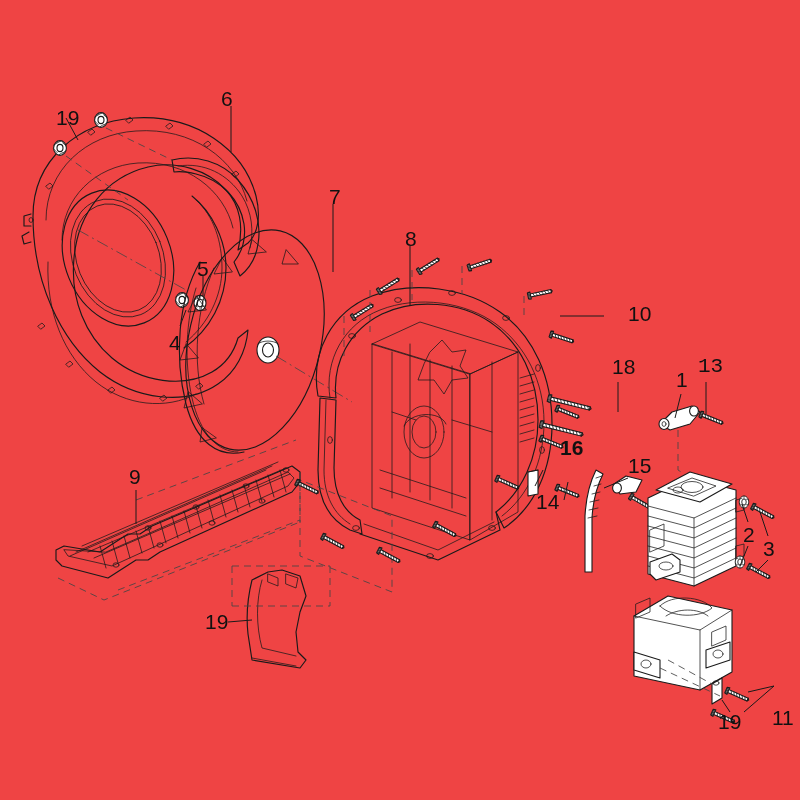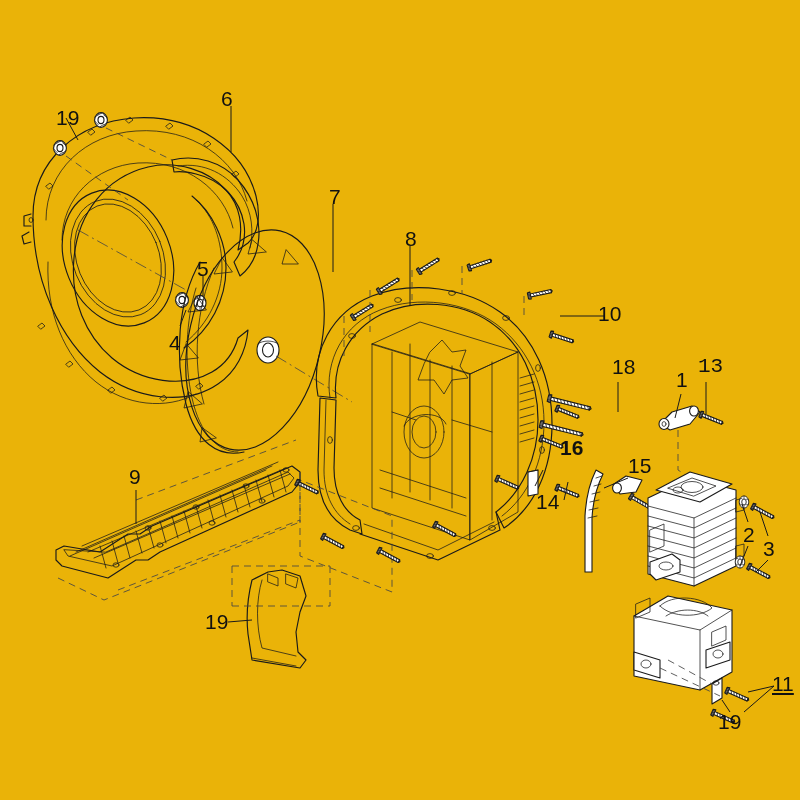--- a/index.html
+++ b/index.html
@@ -1,19 +1,19 @@
 <!DOCTYPE html>
 <html><head>
 <meta charset="utf-8">
 <title>Parts Diagram</title>
 <style>
   html,body{margin:0;padding:0;background:#ffffff;}
   body{width:800px;height:800px;overflow:hidden;
        font-family:"Liberation Sans", sans-serif;}
-  #stage{position:relative;width:800px;height:800px;background:#eab308;}
+  #stage{position:relative;width:800px;height:800px;background:#ef4444;}
   svg#art{position:absolute;left:0;top:0;width:800px;height:800px;display:block;}
   .lbl{position:absolute;font-family:"Liberation Sans",sans-serif;
        font-size:21px;color:#111;line-height:1;white-space:nowrap;
        font-weight:400;}
 </style>
 </head>
 <body>
 
 <div id="stage">
 
@@ -480,27 +480,27 @@
     <path class="lead" d="M730,712 L722,700"></path>
   </g>
 </svg>
 
 <div class="lbl" style="left:56px;  top:107px;">19</div>
 <div class="lbl" style="left:221px; top:88px;">6</div>
 <div class="lbl" style="left:197px; top:258px;">5</div>
 <div class="lbl" style="left:169px; top:332px;">4</div>
 <div class="lbl" style="left:329px; top:186px;">7</div>
 <div class="lbl" style="left:405px; top:228px;">8</div>
-<div class="lbl" style="left:598px; top:303px;">10</div>
+<div class="lbl" style="left:628px; top:303px;">10</div>
 <div class="lbl" style="left:612px; top:356px;">18</div>
 <div class="lbl" style="left:676px; top:369px;">1</div>
 <div class="lbl" style="left:698px; top:356px;font-family:Liberation Mono, monospace;">13</div>
 <div class="lbl" style="left:536px; top:447px;margin-top:44px;">14</div>
 <div class="lbl" style="left:560px; top:437px;font-weight:bold;">16</div>
 <div class="lbl" style="left:628px; top:455px;">15</div>
 <div class="lbl" style="left:743px; top:524px;">2</div>
 <div class="lbl" style="left:763px; top:538px;">3</div>
 <div class="lbl" style="left:129px; top:466px;">9</div>
 <div class="lbl" style="left:205px; top:611px;">19</div>
-<div class="lbl" style="left:772px; top:673px;text-decoration:underline;">11</div>
+<div class="lbl" style="left:772px; top:707px;">11</div>
 <div class="lbl" style="left:718px; top:711px;">19</div>
 
 </div>
 
 </body></html>

